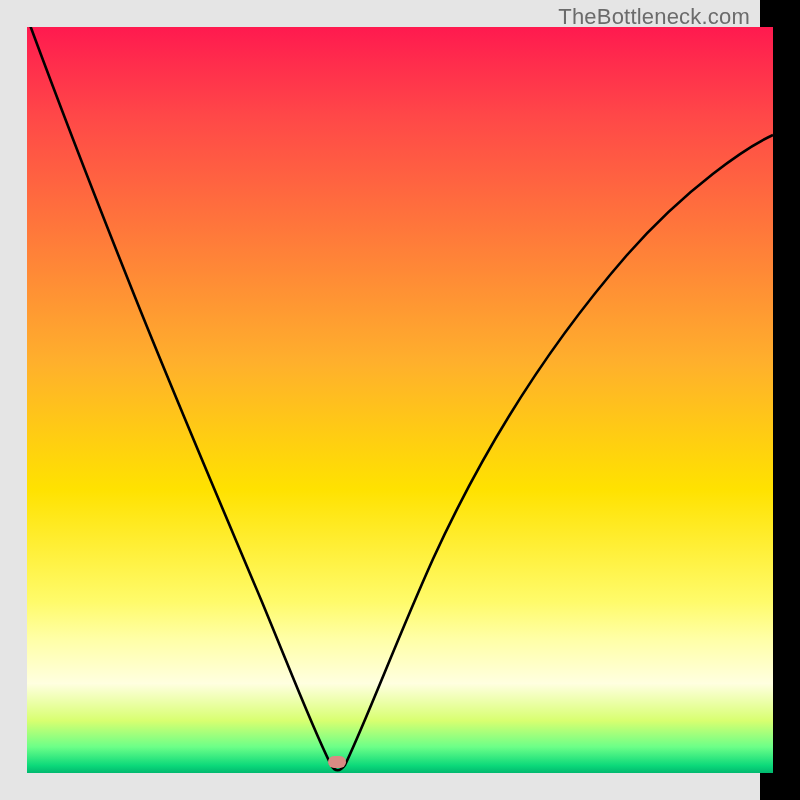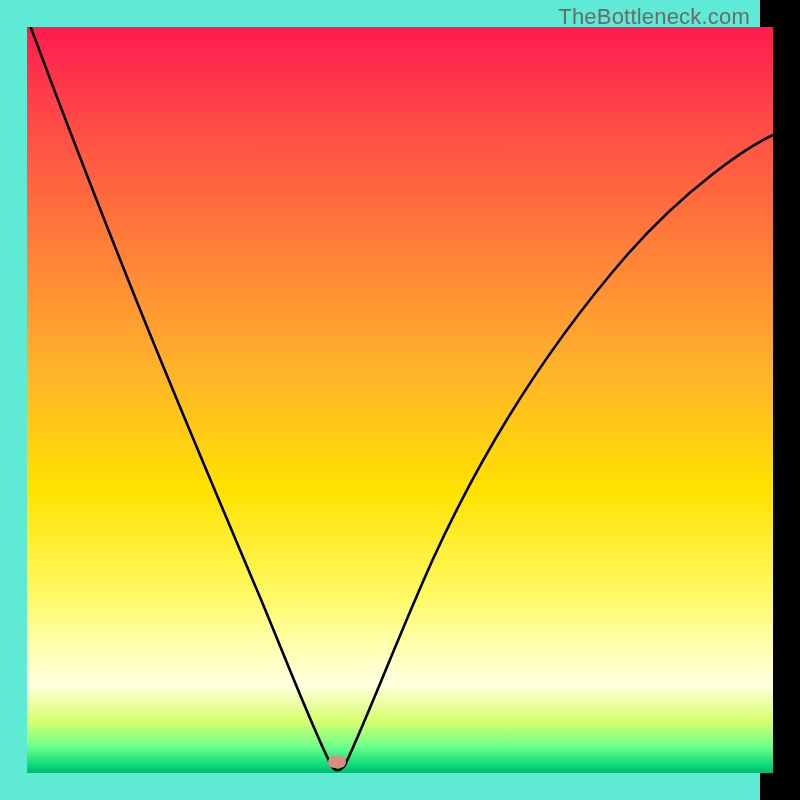--- a/index.html
+++ b/index.html
@@ -8,21 +8,21 @@
     width: 800px;
     height: 800px;
     background: #000;
     font-family: Arial, Helvetica, sans-serif;
     overflow: hidden;
   }
   .frame {
     position: relative;
     width: 760px;
     height: 800px;
-    background: #5eead4;
+    background: #e5e5e5;
   }
   .plot {
     position: absolute;
     left: 27px;
     top: 27px;
     width: 746px;
     height: 746px;
     
     background:
       linear-gradient(to bottom,

